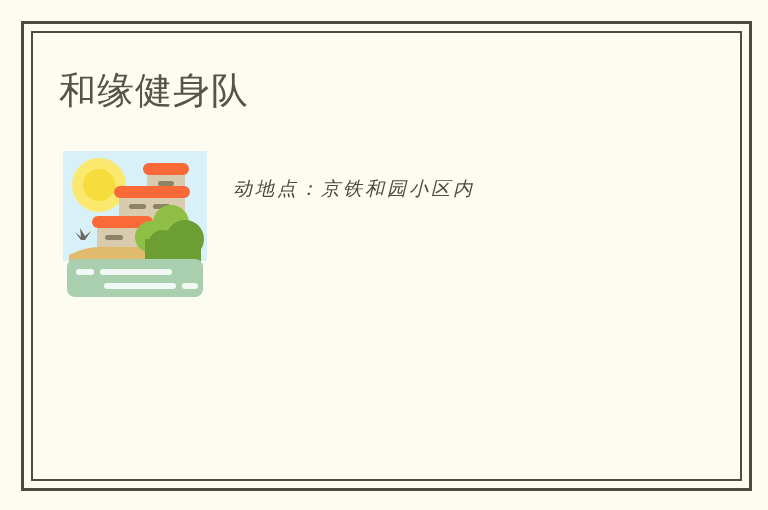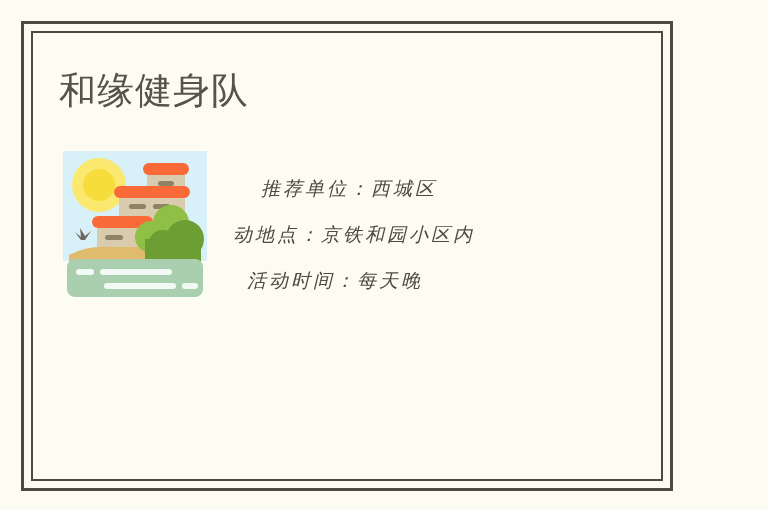--- a/index.html
+++ b/index.html
@@ -15,21 +15,21 @@
     background: #fdfcf3;
     font-family: "Liberation Sans", "DejaVu Sans", sans-serif;
     position: relative;
   }
 
   
   .page-frame {
     position: absolute;
     left: 21px;
     top: 21px;
-    width: 652px;
+    width: 731px;
     height: 470px;
     border: 3px solid #4e4b3e;
     background: #fdfcf3;
   }
 
   .page-frame-inner {
     position: absolute;
     left: 7px;
     top: 7px;
     right: 7px;
@@ -151,21 +151,19 @@
             <rect x="8" y="112" width="136" height="38" rx="8" fill="#a9cfae"></rect>
 
             <rect x="17" y="122" width="18" height="6" rx="3" fill="#f2faf6"></rect>
             <rect x="41" y="122" width="72" height="6" rx="3" fill="#f2faf6"></rect>
             <rect x="45" y="136" width="72" height="6" rx="3" fill="#f2faf6"></rect>
             <rect x="123" y="136" width="16" height="6" rx="3" fill="#f2faf6"></rect>
           </g>
         </svg>
 
         <div class="detail-lines">
-          <div class="detail-line indent-1">推荐单位：西城区</div>
           <div class="detail-line indent-3">动地点：京铁和园小区内</div>
-          <div class="detail-line indent-4">活动时间：每天晚</div>
         </div>
 
       </div>
     </div>
   </div>
 </div>
 
 </body></html>

